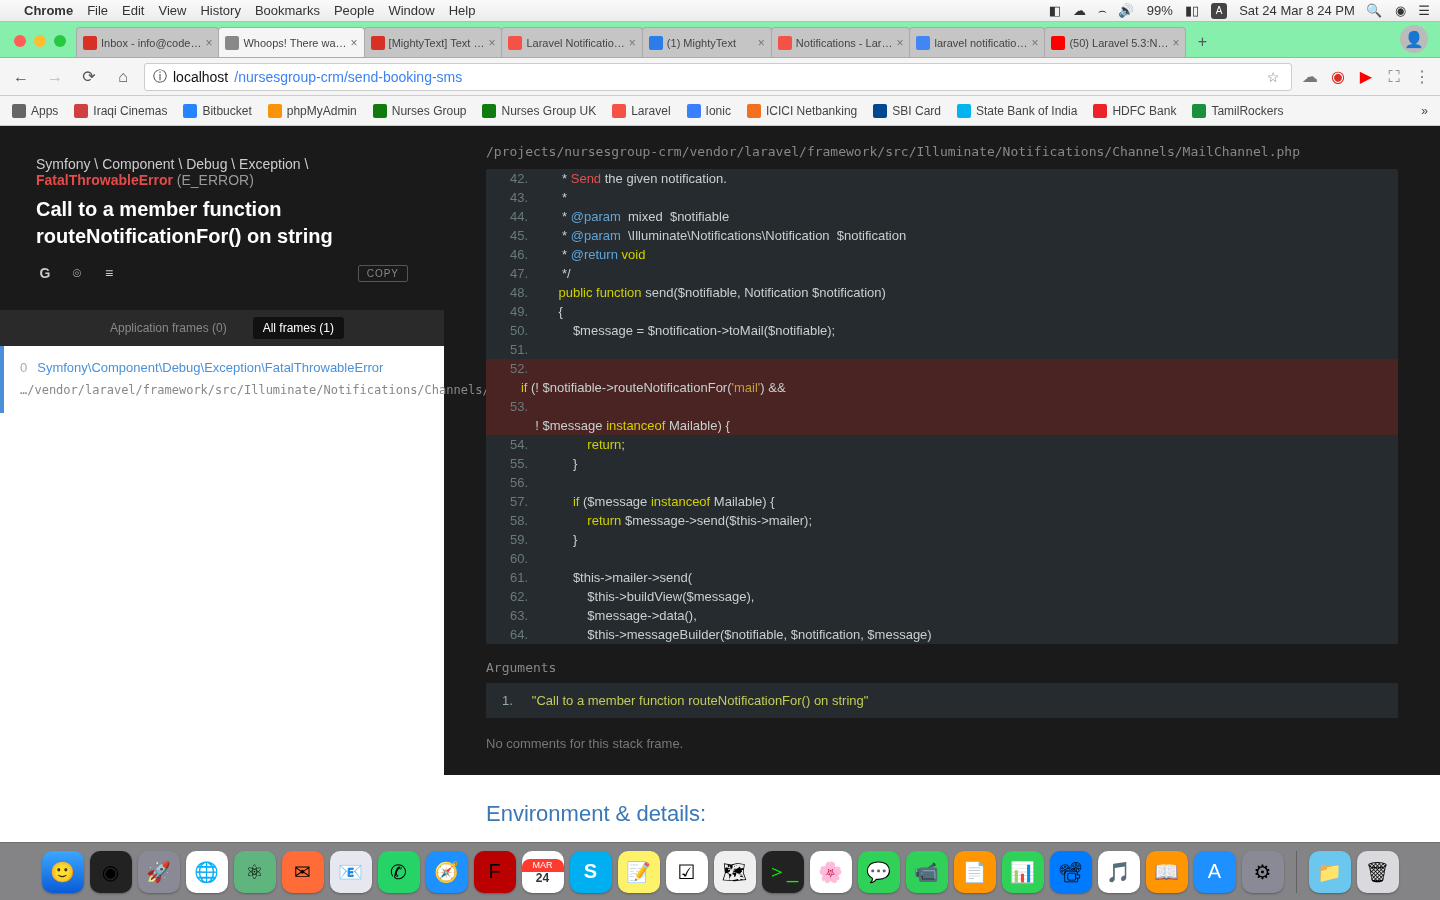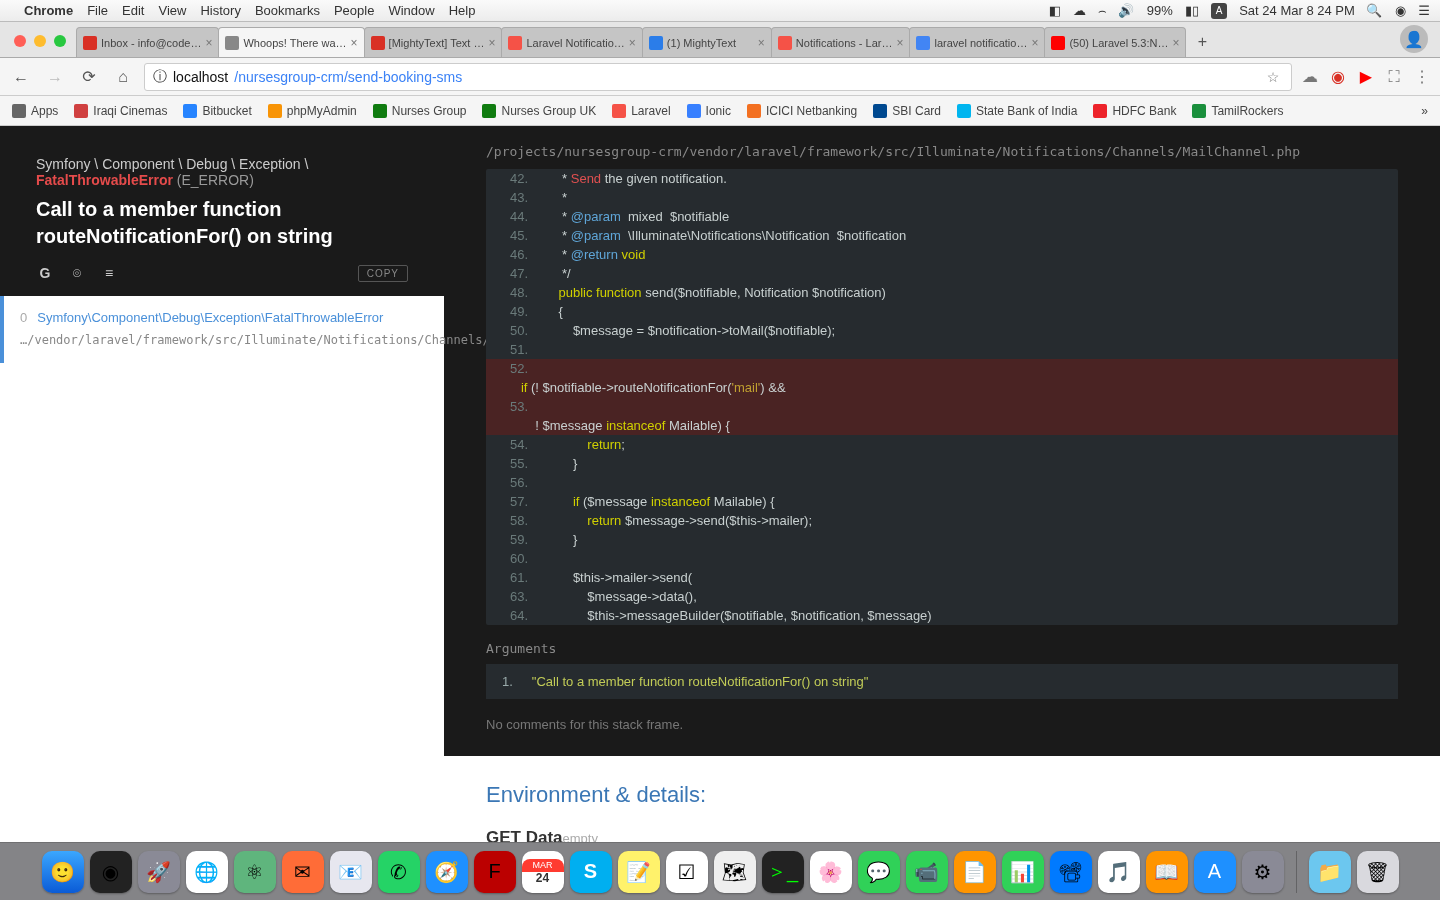--- a/index.html
+++ b/index.html
@@ -8,21 +8,21 @@
 
 .menubar { height:22px; background:linear-gradient(#fafafa,#ececec); display:flex; align-items:center; padding:0 10px; font-size:13px; color:#333; border-bottom:1px solid #bbb;}
 .menubar .apple { font-size:14px; margin-right:14px;}
 .menubar .app { font-weight:700; margin-right:14px;}
 .menubar .mitem { margin-right:14px;}
 .menubar .spacer { flex:1;}
 .menubar .ricon { margin-left:12px; font-size:13px;}
 .menubar .clock { margin-left:12px;}
 
 
-.tabstrip { height:36px; background:#e5e5e5; display:flex; align-items:flex-end; padding-left:10px; border-bottom:1px solid #aaa;}
+.tabstrip { height:36px; background:#86efac; display:flex; align-items:flex-end; padding-left:10px; border-bottom:1px solid #aaa;}
 .traffic { display:flex; gap:8px; align-items:center; margin:0 10px 10px 4px;}
 .tl { width:12px; height:12px; border-radius:50%;}
 .tl.r{background:#ff5f57;} .tl.y{background:#febc2e;} .tl.g{background:#28c840;}
 .btab { height:30px; min-width:130px; max-width:170px; background:#c5c5c5; border:1px solid #aaa; border-bottom:none; border-radius:4px 4px 0 0; display:flex; align-items:center; padding:0 6px; font-size:11px; color:#444; gap:4px; margin-right:-1px; overflow:hidden; white-space:nowrap;}
 .btab.active { background:#f5f5f5;}
 .btab .ticon { width:14px; height:14px; flex-shrink:0; border-radius:2px;}
 .btab .tlabel { flex:1; overflow:hidden; text-overflow:ellipsis;}
 .btab .tclose { color:#777; font-size:12px;}
 .newtab { width:26px; height:26px; display:flex; align-items:center; justify-content:center; font-size:16px; color:#555; margin:0 4px 2px 4px;}
 .tabstrip .uicon { width:28px; height:28px; border-radius:50%; background:#bbb; margin:0 12px 4px auto; display:flex; align-items:center; justify-content:center; color:#666;}
@@ -240,20 +240,24 @@
       <div class="ns">Symfony \ Component \ Debug \ Exception \</div>
       <div><span class="fte">FatalThrowableError</span> <span class="ecode">(E_ERROR)</span></div>
       <div class="emsg">Call to a member function routeNotificationFor() on string</div>
       <div class="excicons">
         <span class="ei" style="font-weight:700">G</span>
         <span class="ei">⌾</span>
         <span class="ei">≡</span>
         <span class="copybtn">COPY</span>
       </div>
     </div>
+    <div class="frametabs">
+      <div class="ftab">Application frames (0)</div>
+      <div class="ftab active">All frames (1)</div>
+    </div>
     <div class="framelist">
       <div class="frameitem">
         <div class="fline1">
           <span class="fidx">0</span>
           <span class="fclass">Symfony\Component\Debug\Exception\FatalThrowableError</span>
         </div>
         <div class="fpath">…/vendor/laravel/framework/src/Illuminate/Notifications/Channels/MailChannel.php:52</div>
       </div>
     </div>
   </div>
@@ -333,20 +337,24 @@
           <span class="ln">59.</span>
           <span class="lc">        }</span>
         </div>
         <div class="codeline">
           <span class="ln">60.</span>
           <span class="lc"></span>
         </div>
         <div class="codeline">
           <span class="ln">61.</span>
           <span class="lc">        $this-&gt;mailer-&gt;send(</span>
+        </div>
+        <div class="codeline">
+          <span class="ln">62.</span>
+          <span class="lc">            $this-&gt;buildView($message),</span>
         </div>
         <div class="codeline">
           <span class="ln">63.</span>
           <span class="lc">            $message-&gt;data(),</span>
         </div>
         <div class="codeline">
           <span class="ln">64.</span>
           <span class="lc">            $this-&gt;messageBuilder($notifiable, $notification, $message)</span>
         </div>
       </div>

